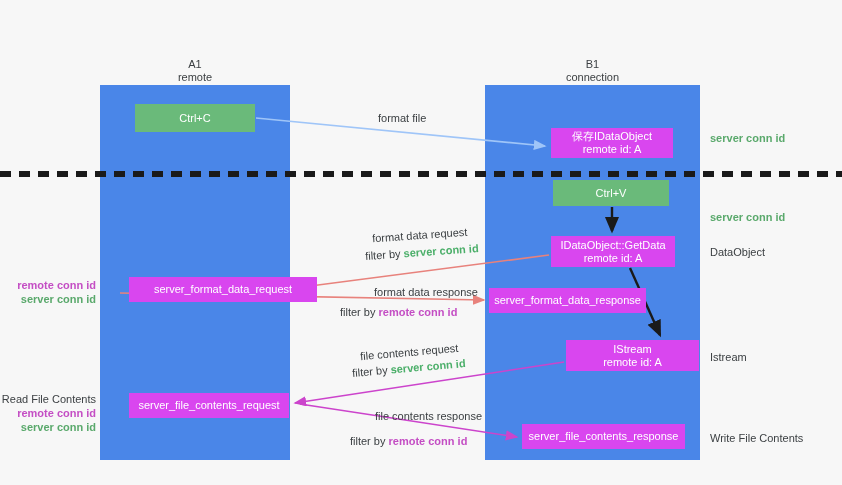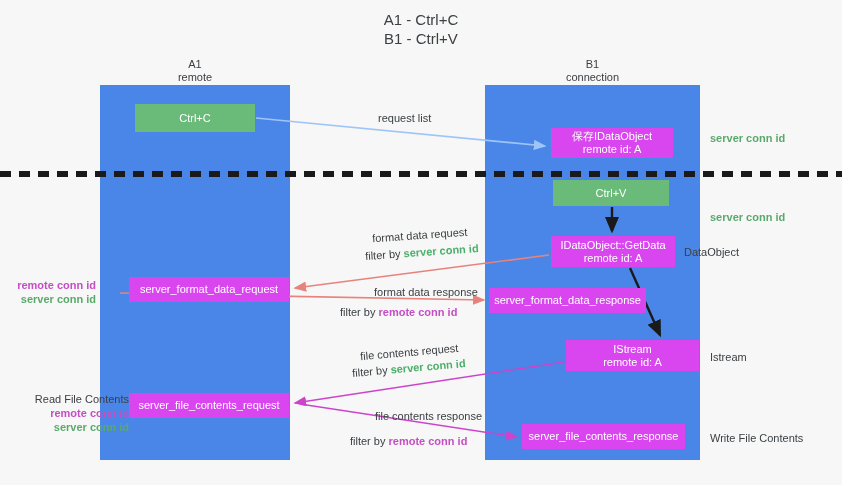--- a/index.html
+++ b/index.html
@@ -74,51 +74,51 @@
     padding: 2px 20px;
   }
   .box.orange { background: #d946ef; }
   .box.green  { background: #6aba7a; }
 
   #box-ctrlc  { left: 135px; top: 104px; width: 120px; height: 28px; }
   #box-save   { left: 551px; top: 128px; width: 122px; height: 30px; }
   #box-ctrlv  { left: 553px; top: 180px; width: 116px; height: 26px; }
   #box-getdata{ left: 551px; top: 236px; width: 124px; height: 31px; }
   #box-istream{ left: 566px; top: 340px; width: 133px; height: 31px; }
-  #box-sfdreq { left: 129px; top: 277px; width: 160px; height: 25px; }
+  #box-sfdreq { left: 129px; top: 277px; width: 188px; height: 25px; }
   #box-sfdres { left: 489px; top: 288px; width: 157px; height: 25px; }
   #box-sfcreq { left: 129px; top: 393px; width: 160px; height: 25px; }
   #box-sfcres { left: 522px; top: 424px; width: 163px; height: 25px; }
 
   
   .side-label {
     position: absolute;
     font-size: 11px;
     line-height: 14px;
     color: #3c4043;
     white-space: nowrap;
   }
   .side-label.green-txt { color: #5aa96c; font-weight: bold; }
 
   #lbl-server-1 { left: 710px; top: 131px; }
   #lbl-server-2 { left: 710px; top: 210px; }
-  #lbl-dataobject { left: 684px; top: 245px; }
+  #lbl-dataobject { left: 710px; top: 245px; }
   #lbl-istream  { left: 710px; top: 350px; }
   #lbl-writefile{ left: 710px; top: 431px; }
 
   
   .left-block {
     position: absolute;
     text-align: right;
     width: 96px;
     font-size: 11px;
     line-height: 14px;
   }
   #left-conn-1 { left: 0px; top: 278px; }
-  #left-readfc { left: 0px; top: 392px; width: 96px; padding-left: 33px; }
+  #left-readfc { left: 0px; top: 392px; width: 96px; }
   .left-block .plain { color: #3c4043; font-weight: normal; }
   .left-block .pinkl { color: #c44ec4; font-weight: bold; }
   .left-block .greenl{ color: #5aa96c; font-weight: bold; }
 
   
   .flow-label {
     position: absolute;
     font-size: 11px;
     line-height: 14px;
     color: #3c4043;
@@ -142,22 +142,20 @@
     left: 0; top: 0;
     width: 842px; height: 485px;
     pointer-events: none;
   }
 </style>
 </head>
 <body>
 
 <div id="stage">
 
-  <div class="title">A1 - Ctrl+C
-B1 - Ctrl+V</div>
 
   <div class="lane-head" id="lane-head-a1">A1
 remote</div>
   <div class="lane-head" id="lane-head-b1">B1
 connection</div>
 
   <div class="lane" id="lane-a1"></div>
   <div class="lane" id="lane-b1"></div>
 
   <svg class="layer" viewBox="0 0 842 485">
@@ -216,21 +214,21 @@
     <div class="pinkl">remote conn id</div>
     <div class="greenl">server conn id</div>
   </div>
 
   <div class="left-block" id="left-readfc">
     <div class="plain">Read File Contents</div>
     <div class="pinkl">remote conn id</div>
     <div class="greenl">server conn id</div>
   </div>
 
-  <div class="flow-label" id="fl-formatlist">request list</div>
+  <div class="flow-label" id="fl-formatlist">format file</div>
 
   <div class="flow-label" id="fl-fdr1">format data request</div>
   <div class="flow-label" id="fl-fdr2">
     <span>filter by </span><span class="g">server conn id</span>
   </div>
 
   <div class="flow-label" id="fl-fdres1">format data response</div>
   <div class="flow-label" id="fl-fdres2">
     <span>filter by </span><span class="p">remote conn id</span>
   </div>

